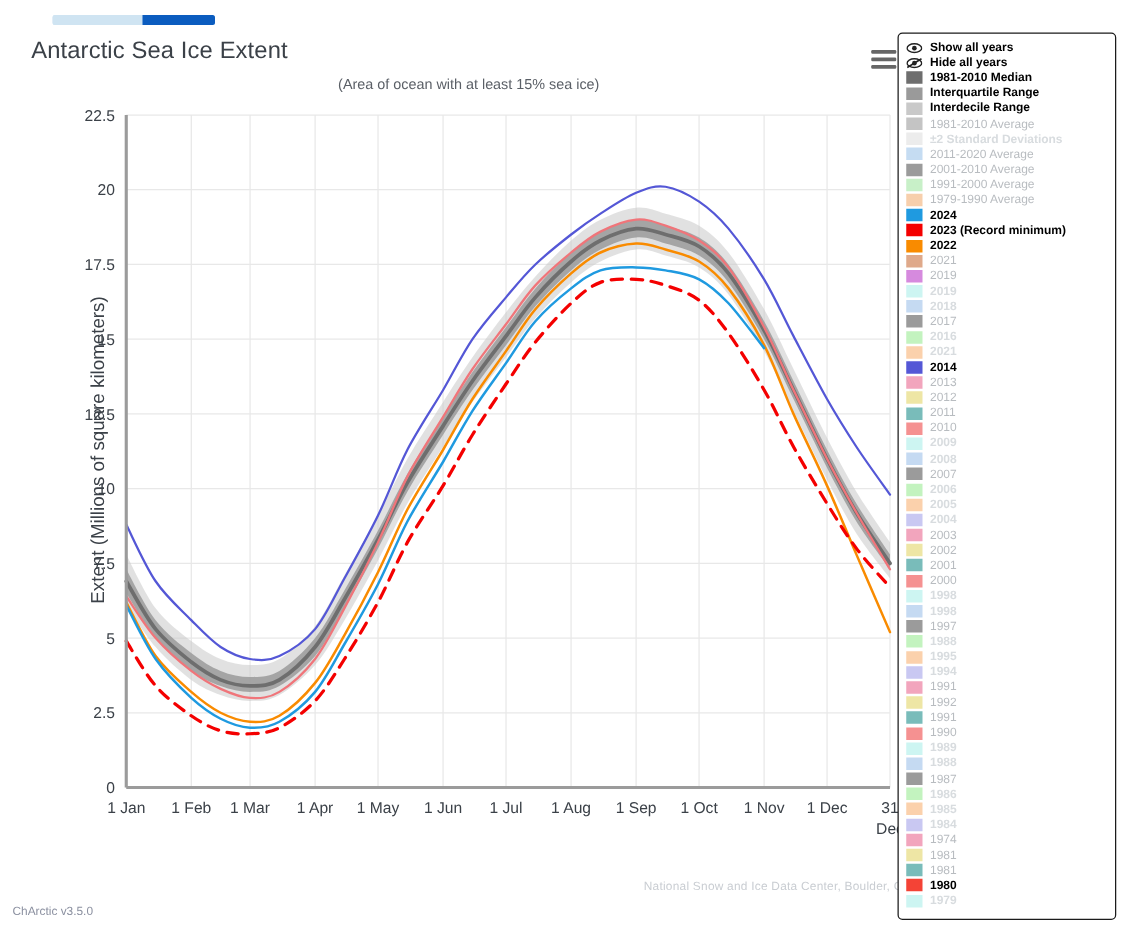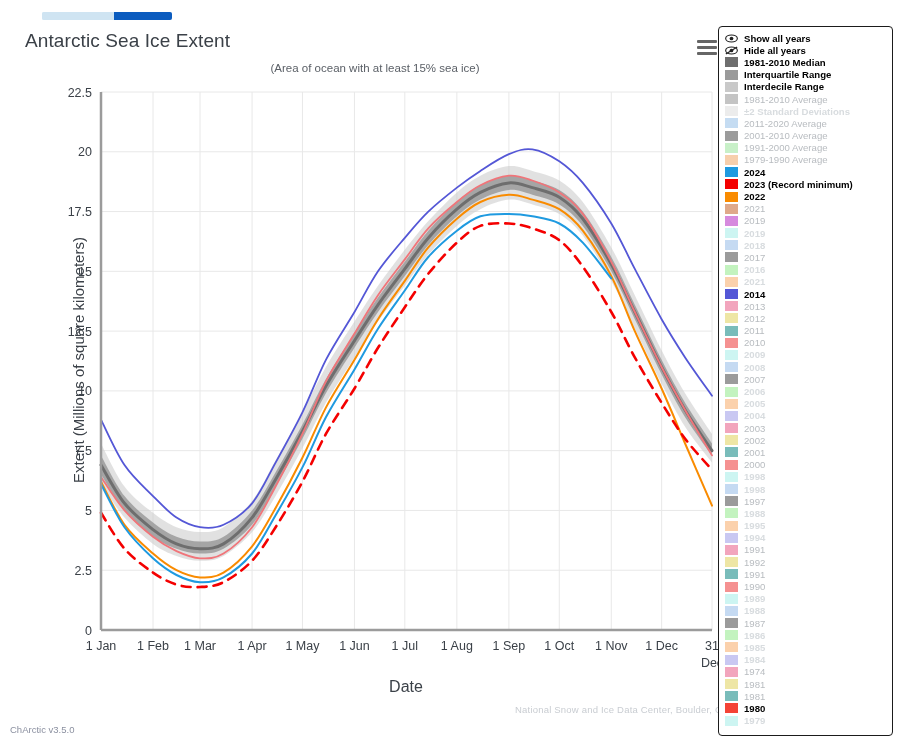--- a/index.html
+++ b/index.html
@@ -135,21 +135,20 @@
   <div id="chart-title">Antarctic Sea Ice Extent</div>
   <div id="chart-subtitle">(Area of ocean with at least 15% sea ice)</div>
 
   <div id="menu-button">
     <span></span>
     <span></span>
     <span></span>
   </div>
 
   <div id="y-axis-title">Extent (Millions of square kilometers)</div>
-  <div id="x-axis-title">Date</div>
 
   <svg id="plot-svg" width="900" height="744">
     <g id="gridlines">
         <line x1="101" x2="712" y1="630" y2="630" stroke="#e8e8e8" stroke-width="1"></line>
         <line x1="101" x2="712" y1="570.2222222222222" y2="570.2222222222222" stroke="#e8e8e8" stroke-width="1"></line>
         <line x1="101" x2="712" y1="510.44444444444446" y2="510.44444444444446" stroke="#e8e8e8" stroke-width="1"></line>
         <line x1="101" x2="712" y1="450.6666666666667" y2="450.6666666666667" stroke="#e8e8e8" stroke-width="1"></line>
         <line x1="101" x2="712" y1="390.8888888888889" y2="390.8888888888889" stroke="#e8e8e8" stroke-width="1"></line>
         <line x1="101" x2="712" y1="331.1111111111111" y2="331.1111111111111" stroke="#e8e8e8" stroke-width="1"></line>
         <line x1="101" x2="712" y1="271.33333333333337" y2="271.33333333333337" stroke="#e8e8e8" stroke-width="1"></line>

